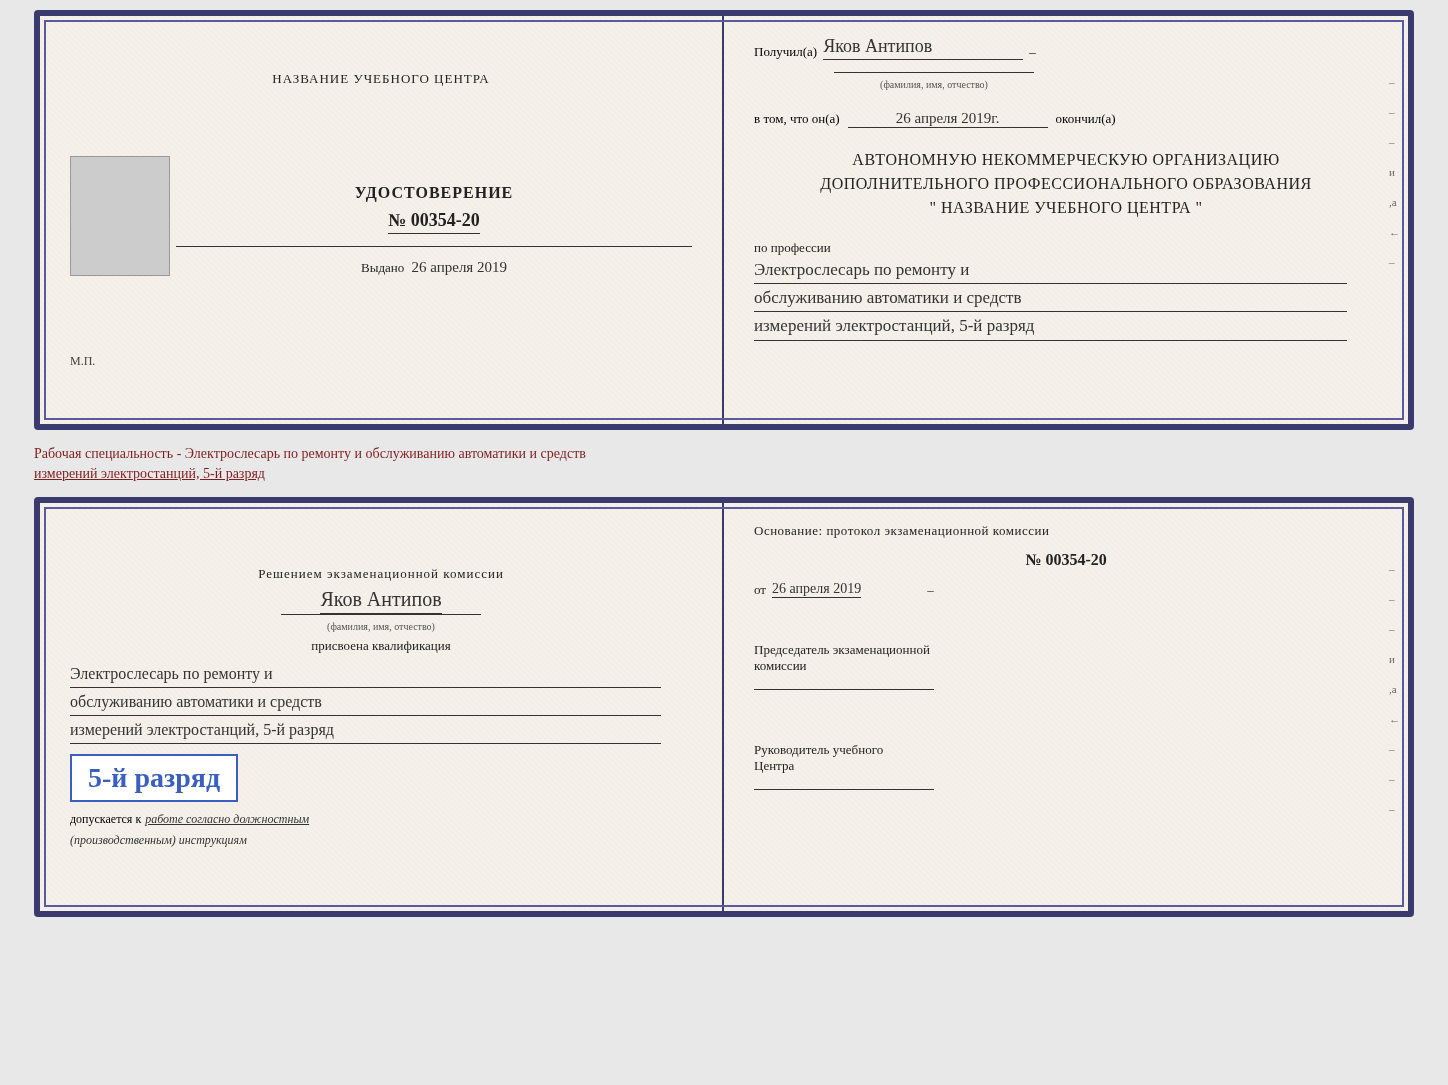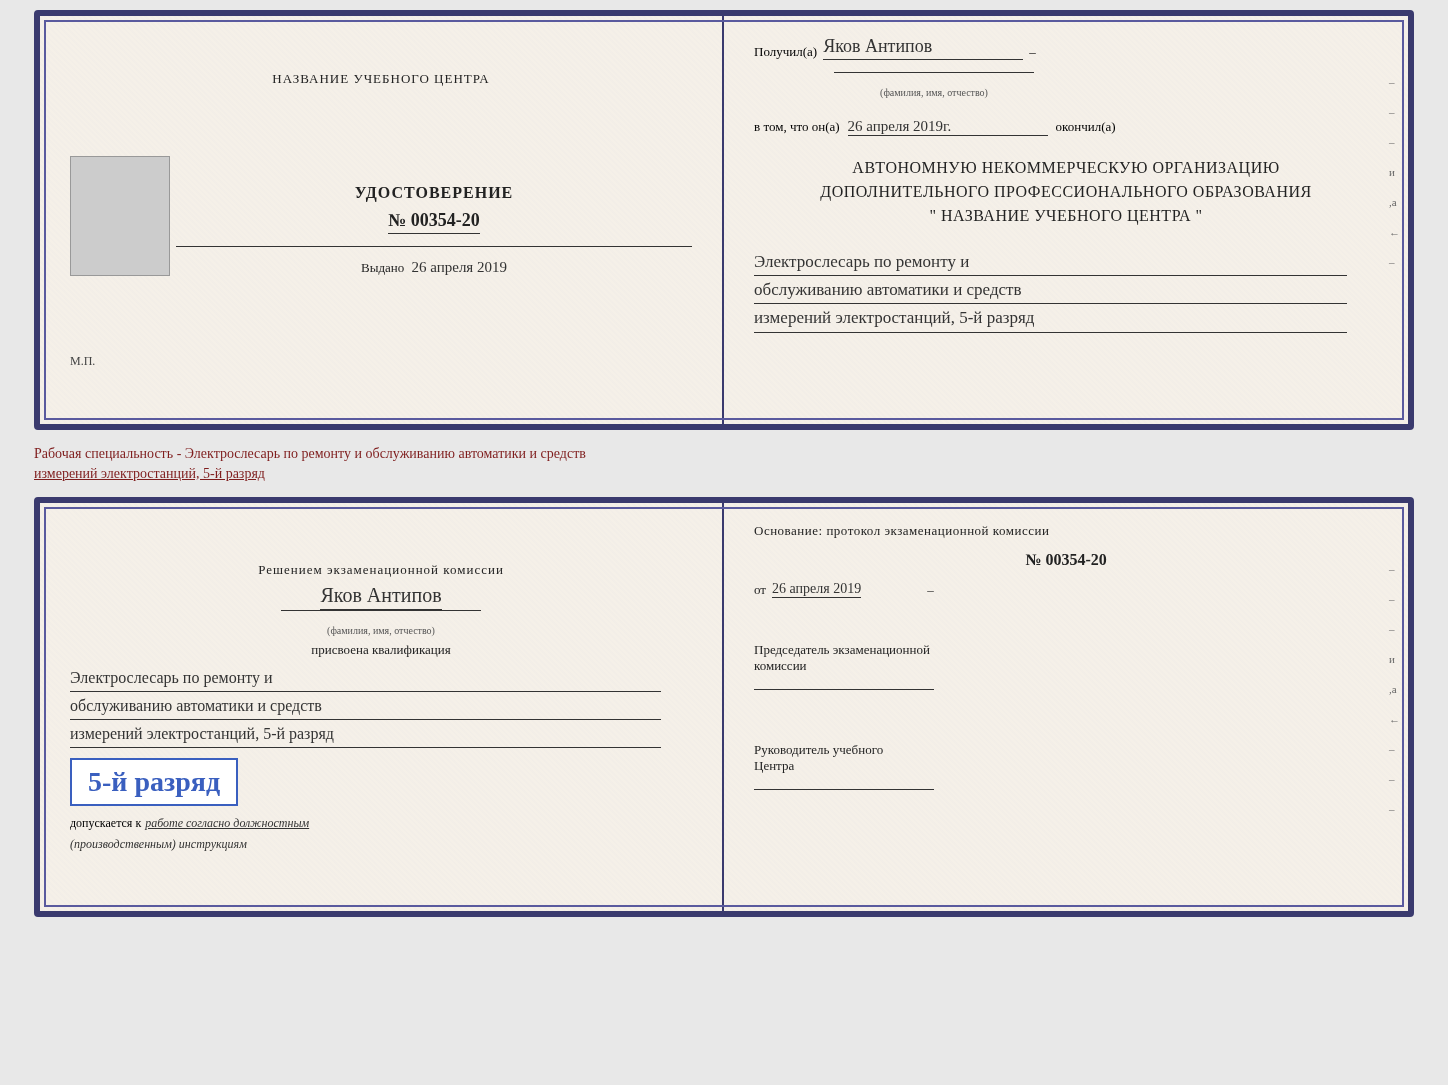--- a/index.html
+++ b/index.html
@@ -127,21 +127,21 @@
       font-family: 'Segoe Script', 'Brush Script MT', cursive;
       font-size: 15px;
       color: #333;
     }
 
     .fio-label {
       font-size: 10px;
       color: #555;
       text-align: center;
       border-top: 1px solid #333;
-      padding-top: 14px;
+      padding-top: 6px;
     }
 
     .big-org-text {
       font-size: 16px;
       text-align: center;
       text-transform: uppercase;
       color: #222;
       line-height: 1.5;
       letter-spacing: 0.5px;
     }
@@ -265,33 +265,34 @@
 
     <div class="right-panel">
 
       <div style="display:flex; align-items:flex-end; gap:6px; flex-wrap:wrap;">
         <span style="font-size:13px;">Получил(а)</span>
         <span class="handwritten underline-field">Яков Антипов</span>
         <span style="font-size:13px;">–</span>
       </div>
       <div class="fio-label" style="margin-left:80px; width:200px;">(фамилия, имя, отчество)</div>
 
-      <div style="display:flex; align-items:baseline; gap:8px; margin-top:8px;">
+      <div style="display:flex; align-items:baseline; gap:8px; margin-top:8px;text-align:center;">
         <span style="font-size:13px;">в том, что он(а)</span>
         <span class="handwritten-small underline-field">26 апреля 2019г.</span>
         <span style="font-size:13px;">окончил(а)</span>
       </div>
 
       <div style="margin-top:8px;">
         <div class="big-org-text">АВТОНОМНУЮ НЕКОММЕРЧЕСКУЮ ОРГАНИЗАЦИЮ</div>
         <div class="big-org-text">ДОПОЛНИТЕЛЬНОГО ПРОФЕССИОНАЛЬНОГО ОБРАЗОВАНИЯ</div>
         <div class="big-org-text">"  НАЗВАНИЕ УЧЕБНОГО ЦЕНТРА  "</div>
       </div>
 
       <div style="margin-top:8px;">
+        <div class="profession-label">по профессии</div>
         <div class="profession-handwritten underline-field" style="width:95%;">Электрослесарь по ремонту и</div>
         <div class="profession-handwritten underline-field" style="width:95%;">обслуживанию автоматики и средств</div>
         <div class="profession-handwritten underline-field" style="width:95%;">измерений электростанций, 5-й разряд</div>
       </div>
     </div>
 
     <div style="position:absolute; right:8px; top:60px; display:flex; flex-direction:column; gap:18px; font-size:11px; color:#666;">
       <span>–</span>
       <span>–</span>
       <span>–</span>

